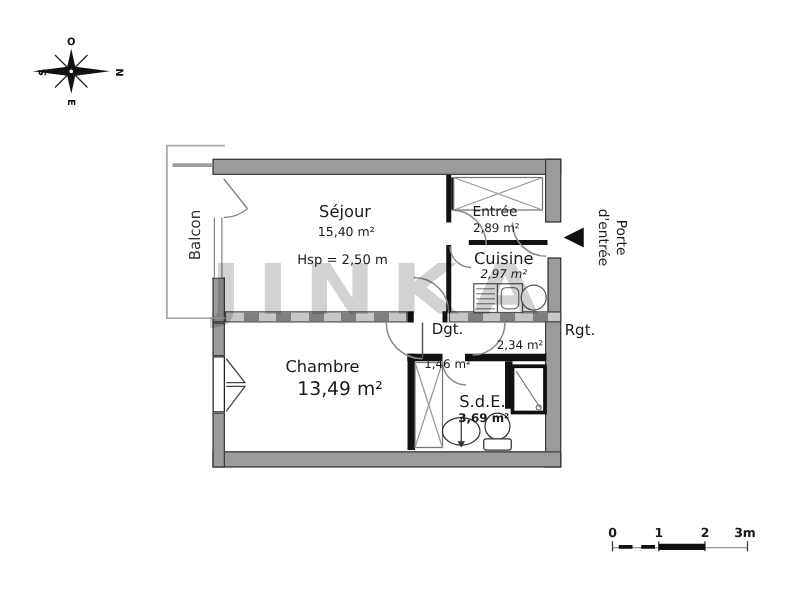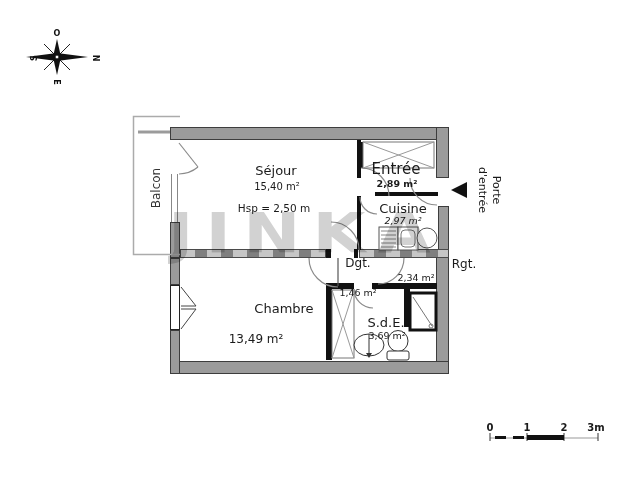--- a/index.html
+++ b/index.html
@@ -143,37 +143,37 @@
       <rect x="495" y="436" width="11" height="3" fill="#111"></rect>
       <rect x="513" y="436" width="11" height="3" fill="#111"></rect>
       <rect x="527" y="435" width="37" height="5" fill="#111"></rect>
     </g>
   </svg>
 
   <div class="lbl nm" style="left:276px;top:170px;">Séjour</div>
   <div class="lbl ar" style="left:277px;top:186px;font-size:10px;">15,40 m²</div>
   <div class="lbl hsp" style="left:274px;top:208px;">Hsp = 2,50 m</div>
 
-  <div class="lbl nm-sm" style="left:396px;top:169px;font-size:15px;">Entrée</div>
-  <div class="lbl ar" style="left:397px;top:183px;font-weight:bold;">2,89 m²</div>
+  <div class="lbl nm-sm" style="left:396px;top:169px;font-size:11px;">Entrée</div>
+  <div class="lbl ar" style="left:397px;top:183px;">2,89 m²</div>
 
   <div class="lbl nm" style="left:403px;top:208px;">Cuisine</div>
   <div class="lbl ar" style="left:403px;top:220px;font-style:italic;">2,97 m²</div>
 
   <div class="lbl nm-sm" style="left:358px;top:263px;">Dgt.</div>
   <div class="lbl ar" style="left:358px;top:292px;">1,46 m²</div>
 
   <div class="lbl nm-sm" style="left:416px;top:264px;margin-left:48px;">Rgt.</div>
   <div class="lbl ar" style="left:416px;top:277px;">2,34 m²</div>
 
-  <div class="lbl nm" style="left:258px;top:308px;margin-left:26px;">Chambre</div>
-  <div class="lbl ar" style="left:256px;top:311px;font-size:12px;margin-top:28px;">13,49 m²</div>
+  <div class="lbl nm" style="left:258px;top:294px;">Chambre</div>
+  <div class="lbl ar" style="left:272px;top:311px;font-size:15px;">13,49 m²</div>
 
   <div class="lbl nm" style="left:386px;top:322px;">S.d.E.</div>
-  <div class="lbl ar" style="left:387px;top:335px;">3,69 m²</div>
+  <div class="lbl ar" style="left:387px;top:335px;font-weight:bold;">3,69 m²</div>
 
   <div class="lbl balcon" style="left:156px;top:188px;">Balcon</div>
 
   <div class="lbl porte" style="left:489px;top:190px;">
     <div>Porte</div>
     <div>d'entrée</div>
   </div>
 
   <div class="lbl scale-num" style="left:490px;top:427px;">0</div>
   <div class="lbl scale-num" style="left:527px;top:427px;">1</div>

